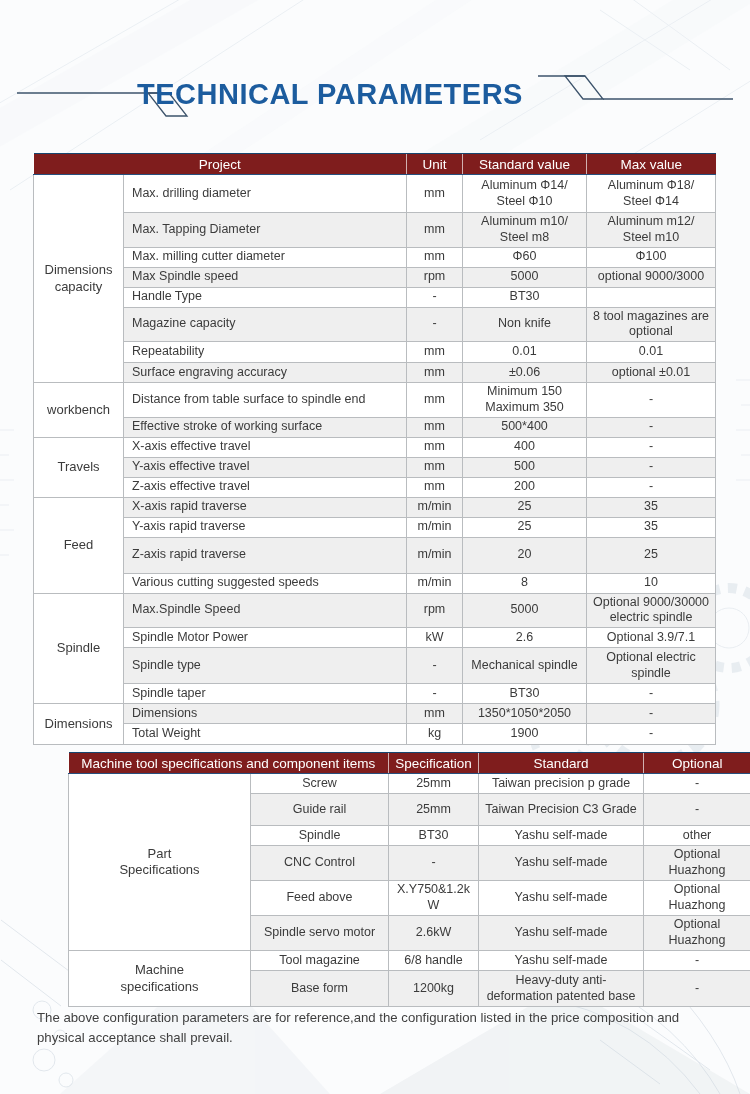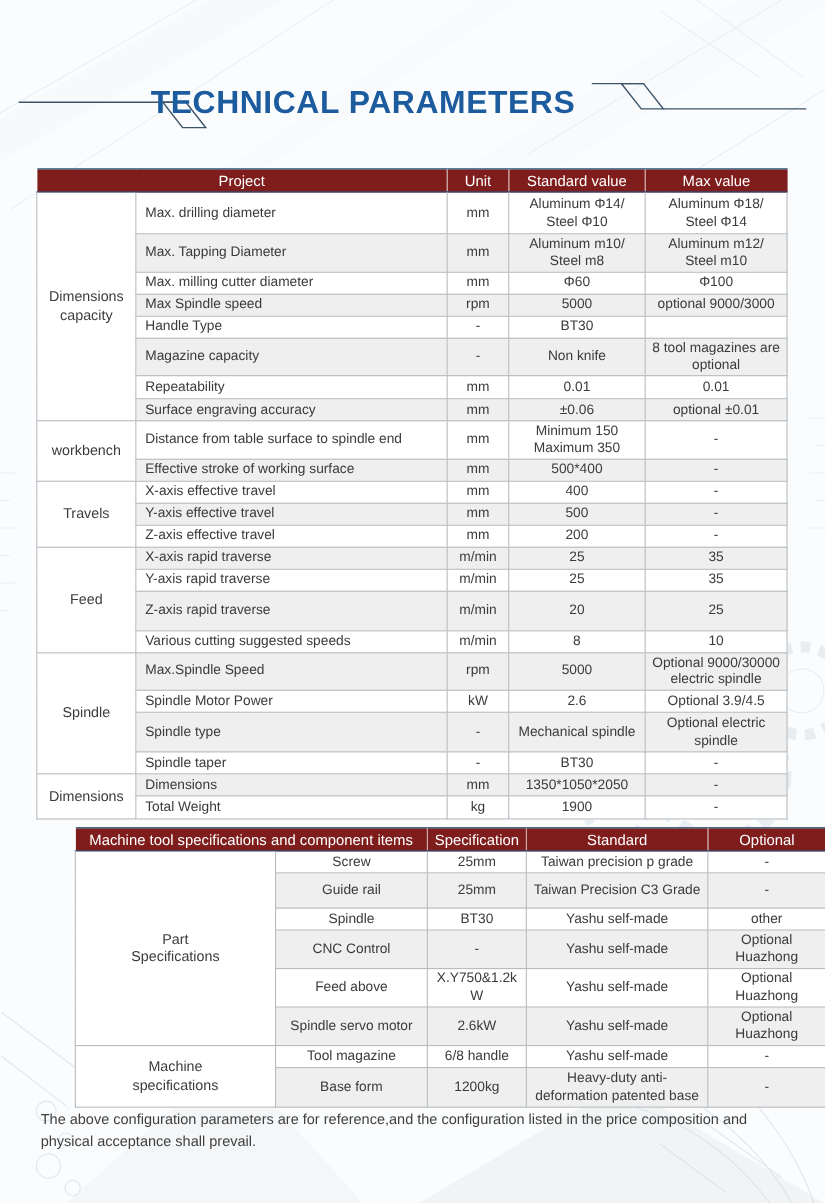--- a/index.html
+++ b/index.html
@@ -240,21 +240,21 @@
       <td class="group" rowspan="4">Spindle</td>
       <td class="name">Max.Spindle Speed</td>
       <td>rpm</td>
       <td>5000</td>
       <td>Optional 9000/30000 electric spindle</td>
     </tr>
     <tr style="height:20px">
       <td class="name">Spindle Motor Power</td>
       <td>kW</td>
       <td>2.6</td>
-      <td>Optional 3.9/4.5</td>
+      <td>Optional 3.9/7.1</td>
     </tr>
     <tr class="alt" style="height:36px">
       <td class="name">Spindle type</td>
       <td>-</td>
       <td>Mechanical spindle</td>
       <td>Optional electric spindle</td>
     </tr>
     <tr style="height:20px">
       <td class="name">Spindle taper</td>
       <td>-</td>

